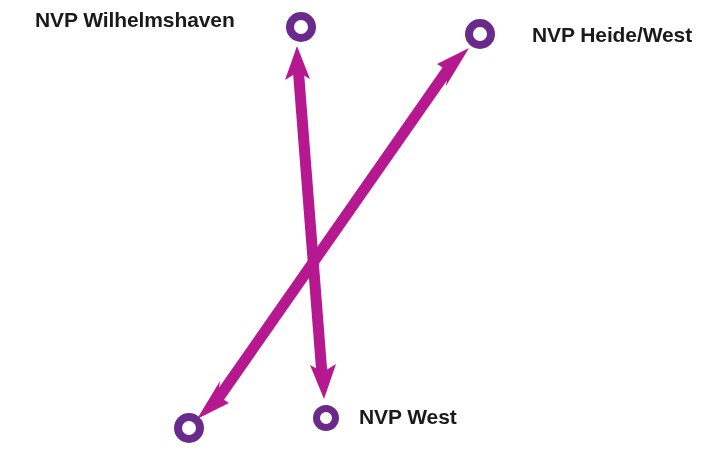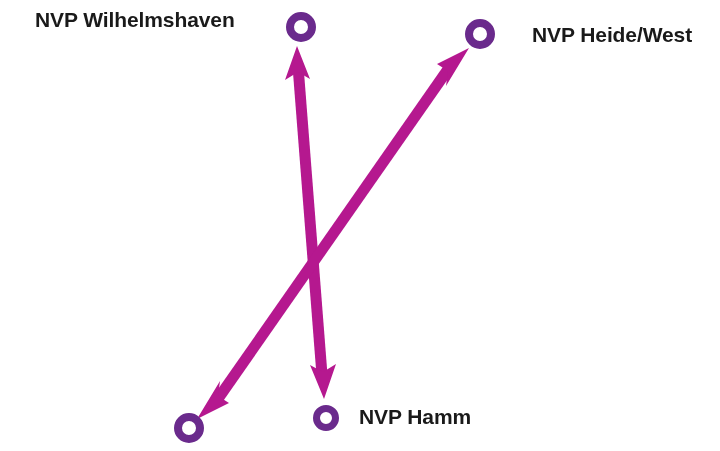--- a/index.html
+++ b/index.html
@@ -92,15 +92,15 @@
     <g>
       <circle cx="326" cy="418" r="9.5" fill="none" stroke="#6a2a8c" stroke-width="7"></circle>
     </g>
   </svg>
 
   <div class="node-label label-wilhelmshaven">NVP Wilhelmshaven</div>
 
   <div class="node-label label-heide">NVP Heide/West</div>
 
 
-  <div class="node-label label-hamm">NVP Hamm</div>
+  <div class="node-label label-hamm">NVP West</div>
 
 </div>
 
 </body></html>

